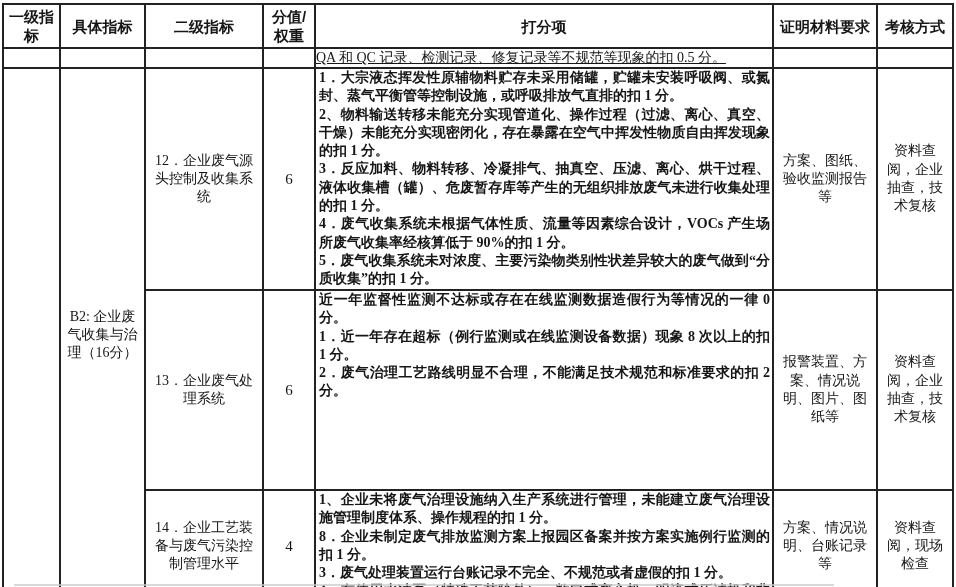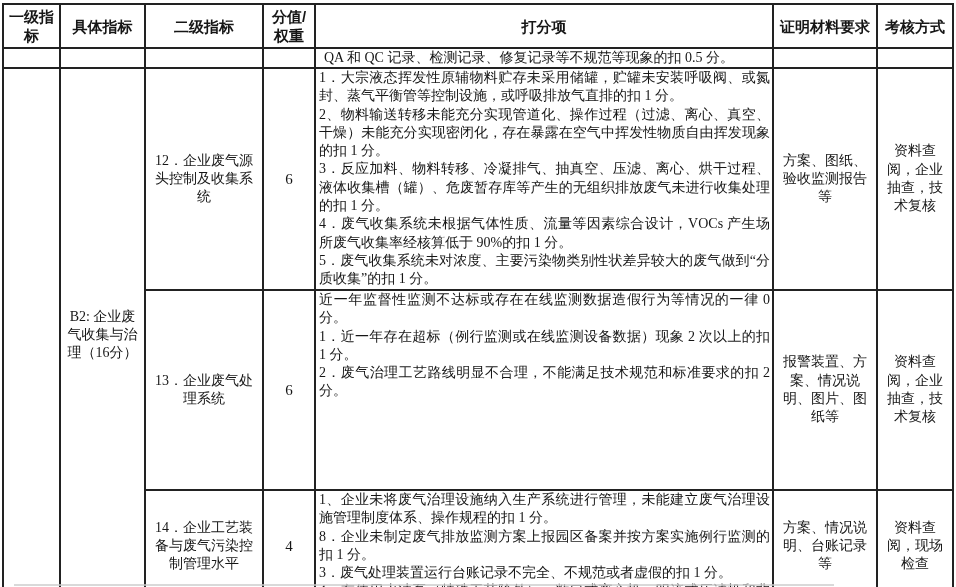--- a/index.html
+++ b/index.html
@@ -23,23 +23,23 @@
     overflow:hidden;min-width:0;min-height:0;
     font-size:14px;line-height:18.3px;
   }
   .hd{
     display:flex;align-items:center;justify-content:center;text-align:center;
     font-family:"Liberation Sans","DejaVu Sans",sans-serif;
     font-weight:bold;font-size:15px;line-height:19px;
     padding:0 2px;
   }
   .ctr{display:flex;align-items:center;justify-content:center;text-align:center;padding:0 3px;}
-  .items{padding:0px 2px 0 3px;text-align:justify;}
+  .items{padding:0px 2px 0 3px;text-align:justify;font-weight:bold;}
   .items > div{margin:0;}
-  .carry{padding:0 2px 0 8px;display:flex;align-items:center;}
+  .carry{padding:0 2px 0 0;display:flex;align-items:center;text-decoration:underline;}
   .span3{grid-row:span 3;}
   .score{font-size:15px;}
 </style>
 </head>
 <body>
 
 <div class="page">
   <div class="tbl">
 
     <div class="cell hd">一级指标</div>
@@ -71,21 +71,21 @@
       <div>5．废气收集系统未对浓度、主要污染物类别性状差异较大的废气做到“分质收集”的扣 1 分。</div>
       <div>6．废气收集系统（含管网）未进行系统设计计算或没有委托有资质单位出具评估资料、不能明确满足无组织废气产污环节废气收集要求的扣 1 分 。</div>
     </div>
     <div class="cell ctr">方案、图纸、验收监测报告等</div>
     <div class="cell ctr">资料查阅，企业抽查，技术复核</div>
 
     <div class="cell ctr">13．企业废气处理系统</div>
     <div class="cell ctr score">6</div>
     <div class="cell items">
       <div>近一年监督性监测不达标或存在在线监测数据造假行为等情况的一律 0 分。</div>
-      <div>1．近一年存在超标（例行监测或在线监测设备数据）现象 2 次以上的扣 1 分。</div>
+      <div>1．近一年存在超标（例行监测或在线监测设备数据）现象 8 次以上的扣 1 分。</div>
       <div>2．废气治理工艺路线明显不合理，不能满足技术规范和标准要求的扣 2 分。</div>
 
     </div>
     <div class="cell ctr">报警装置、方案、情况说明、图片、图纸等</div>
     <div class="cell ctr">资料查阅，企业抽查，技术复核</div>
 
     <div class="cell ctr">14．企业工艺装备与废气污染控制管理水平</div>
     <div class="cell ctr score">4</div>
     <div class="cell items">
       <div>1、企业未将废气治理设施纳入生产系统进行管理，未能建立废气治理设施管理制度体系、操作规程的扣 1 分。</div>

